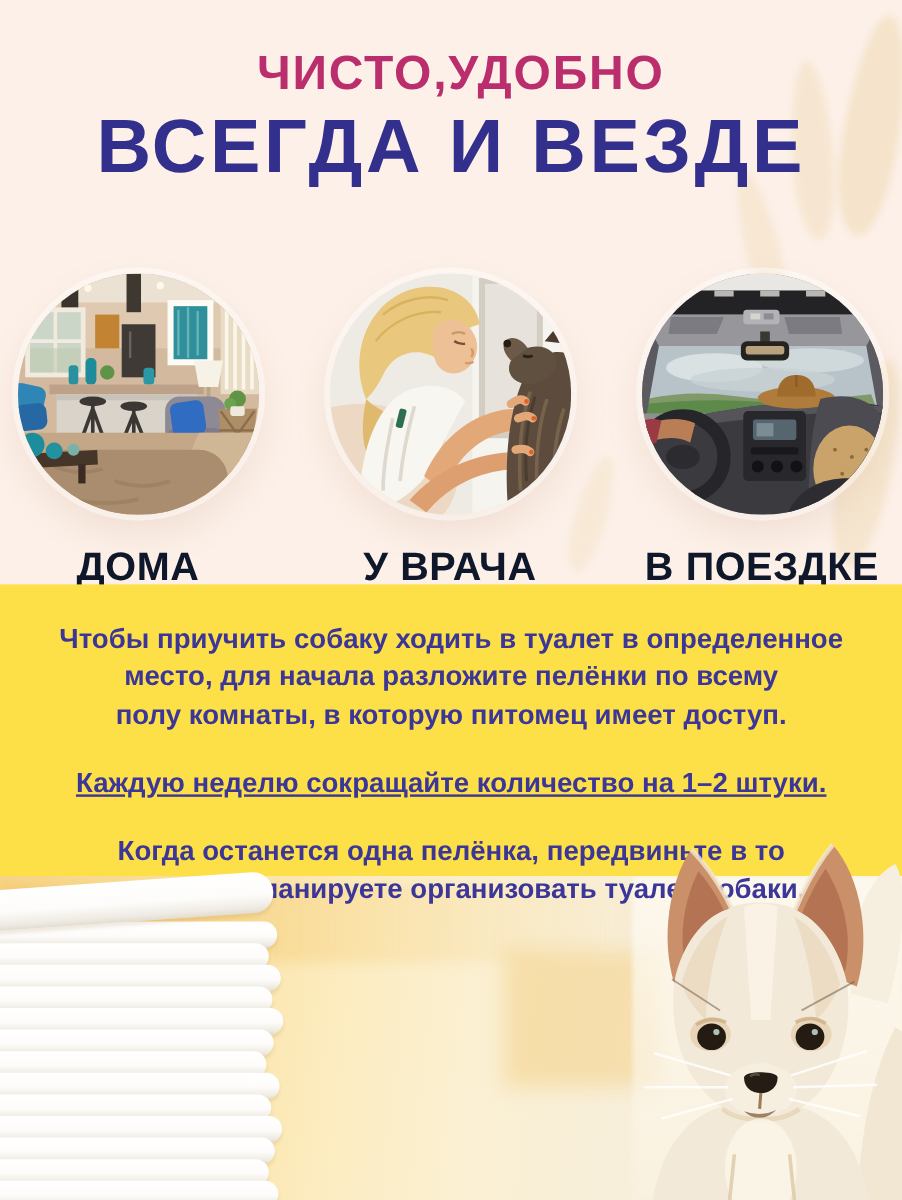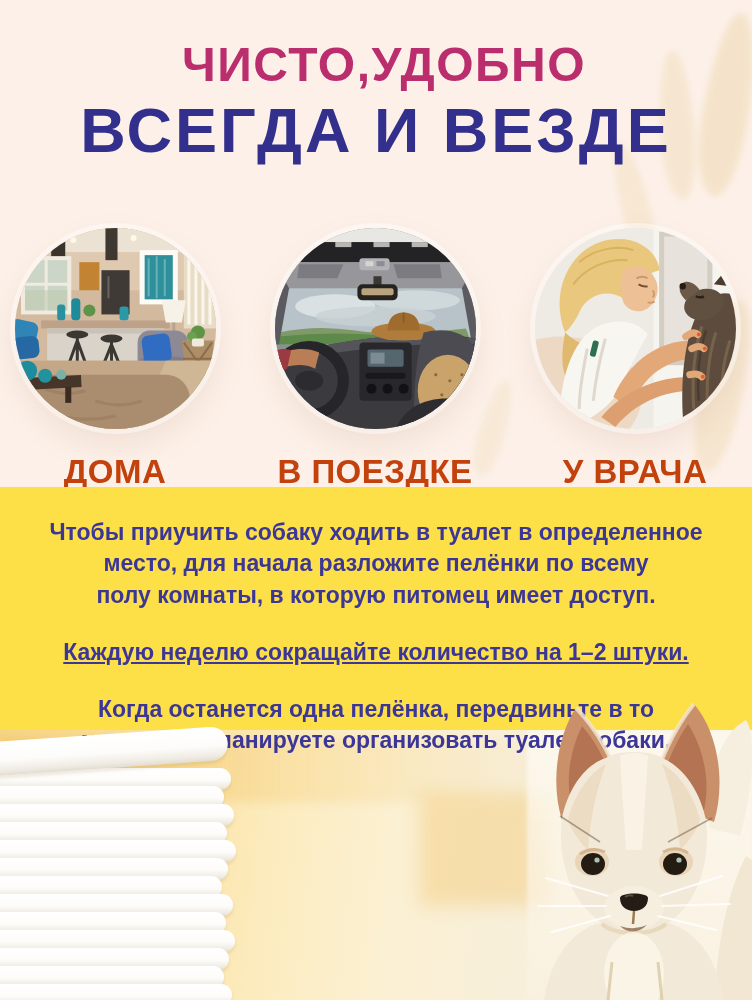--- a/index.html
+++ b/index.html
@@ -9,31 +9,31 @@
   
   .leaf{position:absolute;background:#efdab2;border-radius:50% 50% 46% 54%/62% 58% 42% 38%;
         filter:blur(3px);pointer-events:none;}
   .l1{right:2px;top:12px;width:46px;height:185px;transform:rotate(9deg);opacity:.55;}
   .l2{right:58px;top:50px;width:34px;height:150px;transform:rotate(-4deg);opacity:.42;}
   .l3{right:104px;top:140px;width:28px;height:125px;transform:rotate(-14deg);opacity:.38;}
   .l4{right:8px;top:298px;width:42px;height:175px;transform:rotate(12deg);opacity:.45;}
   .l5{right:246px;top:378px;width:26px;height:100px;transform:rotate(16deg);opacity:.30;}
 
   .headline{position:relative;text-align:center;z-index:1;}
-  .t1{margin:40px 0 0;font-size:48px;font-weight:800;color:#bb2e6e;
+  .t1{margin:40px 0 0;font-size:40px;font-weight:800;color:#bb2e6e;
       letter-spacing:1.5px;line-height:1.05;padding-left:16px;}
   .t2{margin:4px 0 0;font-size:63px;font-weight:800;color:#332f8d;letter-spacing:3px;}
 
   .scenarios{position:absolute;top:228px;left:0;right:0;display:flex;
              justify-content:space-between;padding:0 14px 0 12px;z-index:1;}
   .scenario{margin:0;width:206px;display:flex;flex-direction:column;align-items:center;}
   .circle{width:201px;height:201px;border-radius:50%;overflow:hidden;
           box-shadow:0 0 0 5px rgba(255,255,255,.45),0 14px 30px rgba(190,140,110,.18);}
   .circle svg{display:block;width:100%;height:100%;}
-  .scenario figcaption{margin-top:24px;font-size:33px;font-weight:800;color:#c2410c;
+  .scenario figcaption{margin-top:24px;font-size:33px;font-weight:800;color:#0f172a;
           letter-spacing:.5px;white-space:nowrap;text-align:right;}
 
   .instructions{position:absolute;top:487px;left:0;width:752px;height:243px;z-index:1;
           background:#fde047;padding:30px 16px 16px;box-sizing:border-box;text-align:center;}
   .instructions p{margin:0 auto 26px;max-width:714px;font-size:23px;font-weight:700;
           color:#3b3697;line-height:1.36;text-wrap:balance;}
   .instructions p.oneline{text-wrap:initial;white-space:nowrap;text-decoration:underline;}
 
   .footer-band{position:absolute;top:730px;left:0;width:752px;height:270px;
           background:linear-gradient(97deg,#f6d488 0%,#f9e09e 18%,#fcecc0 38%,
@@ -137,20 +137,56 @@
           <rect x="-6" y="92" width="28" height="26" rx="7" fill="#2f85b5" transform="rotate(12 8 105)"></rect>
           <rect x="-2" y="108" width="26" height="22" rx="7" fill="#2568a4" transform="rotate(-6 11 119)"></rect>
         </svg>
       </div>
       <figcaption>ДОМА</figcaption>
     </figure>
 
     <figure class="scenario">
       <div class="circle">
         <svg viewBox="0 0 200 200">
+          <rect width="200" height="200" fill="#eeebe5"></rect>
+          <rect x="118" width="82" height="200" fill="#f6f4ef"></rect>
+          <rect x="126" y="6" width="48" height="128" fill="#e7e3dc" stroke="#d3cdc2" stroke-width="5"></rect>
+          <ellipse cx="26" cy="168" rx="80" ry="60" fill="#eba55e" opacity=".25"></ellipse>
+          <path d="M30,104 C14,64 34,20 72,12 C102,6 122,24 124,42 C108,46 96,56 88,70 C72,60 52,66 44,84 C38,96 34,100 30,104 Z" fill="#e9c77c"></path>
+          <path d="M30,104 C26,124 26,140 32,152 C44,148 52,136 56,120 C48,116 38,112 30,104 Z" fill="#dfba6e"></path>
+          <path d="M44,34 C58,22 80,16 98,22 M38,56 C50,40 72,30 92,32" stroke="#d4ac58" stroke-width="2" fill="none" opacity=".8"></path>
+          <path d="M88,42 C102,34 116,40 121,54 C124,64 120,74 112,80 C102,86 92,82 88,74 C84,64 84,50 88,42 Z" fill="#edc096"></path>
+          <path d="M103,56 q5,3 9,2" stroke="#7a4e30" stroke-width="2" fill="none"></path>
+          <path d="M101,50 q6,-3 11,0" stroke="#c89a64" stroke-width="2" fill="none"></path>
+          <path d="M117,62 q3,4 0,7 M112,74 q4,1 7,-1" stroke="#d49a6c" stroke-width="2" fill="none"></path>
+          <path d="M24,200 C24,152 36,112 62,98 C84,88 104,94 112,106 C102,124 92,142 84,162 C70,182 50,196 24,200 Z" fill="#f8f6f1"></path>
+          <path d="M52,120 C48,140 44,160 44,180 M70,110 C64,132 60,152 58,172" stroke="#ded8ce" stroke-width="3" fill="none"></path>
+          <rect x="56" y="112" width="6" height="16" rx="2" fill="#2d6f50" transform="rotate(14 59 120)"></rect>
+          <path d="M78,168 C94,132 124,112 156,112 L160,130 C132,130 108,146 94,180 Z" fill="#e3a878"></path>
+          <path d="M66,188 C88,162 122,148 156,148 L158,162 C128,162 100,174 80,198 Z" fill="#dd9f70"></path>
+          <path d="M148,200 C144,156 148,116 160,88 C168,70 182,62 196,66 L200,72 L200,200 Z" fill="#5d4c3d"></path>
+          <path d="M158,180 C156,150 158,122 166,98 M172,190 C170,158 172,128 180,104 M186,196 C184,166 186,136 194,112" stroke="#7e6850" stroke-width="3" fill="none" opacity=".8"></path>
+          <path d="M163,172 C161,146 163,124 170,102" stroke="#42362b" stroke-width="2.5" fill="none" opacity=".7"></path>
+          <ellipse cx="168" cy="76" rx="20" ry="15" fill="#60503f" transform="rotate(-18 168 76)"></ellipse>
+          <path d="M178,56 l10,-12 l6,14 Z" fill="#4a3b2e"></path>
+          <path d="M150,72 C144,66 142,60 146,55 C152,51 160,55 164,62 Z" fill="#6d5947"></path>
+          <circle cx="147" cy="58" r="3.2" fill="#241d17"></circle>
+          <path d="M160,68 q5,2 8,0" stroke="#2b221b" stroke-width="2.5" fill="none"></path>
+          <path d="M150,108 q8,-6 12,-2 M156,120 q8,-4 12,0 M154,146 q8,-2 12,2" stroke="#e3a878" stroke-width="7" stroke-linecap="round" fill="none"></path>
+          <circle cx="163" cy="106" r="2" fill="#e2602c"></circle>
+            <circle cx="169" cy="120" r="2" fill="#e2602c"></circle>
+            <circle cx="167" cy="148" r="2" fill="#e2602c"></circle>
+        </svg>
+      </div>
+      <figcaption>У ВРАЧА</figcaption>
+    </figure>
+
+    <figure class="scenario">
+      <div class="circle">
+        <svg viewBox="0 0 200 200">
           <rect width="200" height="200" fill="#8f8e93"></rect>
           <rect width="200" height="18" fill="#e9e7e3"></rect>
           <rect y="14" width="200" height="20" fill="#232325"></rect>
           <rect x="22" y="14" width="16" height="5" fill="#b9b7b3"></rect>
             <rect x="60" y="14" width="16" height="5" fill="#b9b7b3"></rect>
           <rect x="98" y="14" width="16" height="5" fill="#b9b7b3"></rect>
             <rect x="136" y="14" width="16" height="5" fill="#b9b7b3"></rect>
           <rect x="174" y="14" width="16" height="5" fill="#b9b7b3"></rect>
           <rect y="34" width="200" height="26" fill="#97969b"></rect>
           <path d="M24,36 h44 l-6,14 h-40 Z" fill="#7c7b81"></path>
@@ -194,56 +230,20 @@
           <circle cx="186" cy="146" r="1.6" fill="#8a6a3c"></circle>
             <circle cx="166" cy="166" r="1.6" fill="#8a6a3c"></circle>
           <circle cx="182" cy="172" r="1.6" fill="#8a6a3c"></circle>
             <circle cx="170" cy="184" r="1.6" fill="#8a6a3c"></circle>
           <path d="M120,200 C130,178 150,168 178,170 L200,176 V200 Z" fill="#2d2c31"></path>
           <path d="M0,186 h30 c-6,10 -18,14 -30,14 Z" fill="#2f2e33"></path>
         </svg>
       </div>
       <figcaption>В ПОЕЗДКЕ</figcaption>
     </figure>
-
-    <figure class="scenario">
-      <div class="circle">
-        <svg viewBox="0 0 200 200">
-          <rect width="200" height="200" fill="#eeebe5"></rect>
-          <rect x="118" width="82" height="200" fill="#f6f4ef"></rect>
-          <rect x="126" y="6" width="48" height="128" fill="#e7e3dc" stroke="#d3cdc2" stroke-width="5"></rect>
-          <ellipse cx="26" cy="168" rx="80" ry="60" fill="#eba55e" opacity=".25"></ellipse>
-          <path d="M30,104 C14,64 34,20 72,12 C102,6 122,24 124,42 C108,46 96,56 88,70 C72,60 52,66 44,84 C38,96 34,100 30,104 Z" fill="#e9c77c"></path>
-          <path d="M30,104 C26,124 26,140 32,152 C44,148 52,136 56,120 C48,116 38,112 30,104 Z" fill="#dfba6e"></path>
-          <path d="M44,34 C58,22 80,16 98,22 M38,56 C50,40 72,30 92,32" stroke="#d4ac58" stroke-width="2" fill="none" opacity=".8"></path>
-          <path d="M88,42 C102,34 116,40 121,54 C124,64 120,74 112,80 C102,86 92,82 88,74 C84,64 84,50 88,42 Z" fill="#edc096"></path>
-          <path d="M103,56 q5,3 9,2" stroke="#7a4e30" stroke-width="2" fill="none"></path>
-          <path d="M101,50 q6,-3 11,0" stroke="#c89a64" stroke-width="2" fill="none"></path>
-          <path d="M117,62 q3,4 0,7 M112,74 q4,1 7,-1" stroke="#d49a6c" stroke-width="2" fill="none"></path>
-          <path d="M24,200 C24,152 36,112 62,98 C84,88 104,94 112,106 C102,124 92,142 84,162 C70,182 50,196 24,200 Z" fill="#f8f6f1"></path>
-          <path d="M52,120 C48,140 44,160 44,180 M70,110 C64,132 60,152 58,172" stroke="#ded8ce" stroke-width="3" fill="none"></path>
-          <rect x="56" y="112" width="6" height="16" rx="2" fill="#2d6f50" transform="rotate(14 59 120)"></rect>
-          <path d="M78,168 C94,132 124,112 156,112 L160,130 C132,130 108,146 94,180 Z" fill="#e3a878"></path>
-          <path d="M66,188 C88,162 122,148 156,148 L158,162 C128,162 100,174 80,198 Z" fill="#dd9f70"></path>
-          <path d="M148,200 C144,156 148,116 160,88 C168,70 182,62 196,66 L200,72 L200,200 Z" fill="#5d4c3d"></path>
-          <path d="M158,180 C156,150 158,122 166,98 M172,190 C170,158 172,128 180,104 M186,196 C184,166 186,136 194,112" stroke="#7e6850" stroke-width="3" fill="none" opacity=".8"></path>
-          <path d="M163,172 C161,146 163,124 170,102" stroke="#42362b" stroke-width="2.5" fill="none" opacity=".7"></path>
-          <ellipse cx="168" cy="76" rx="20" ry="15" fill="#60503f" transform="rotate(-18 168 76)"></ellipse>
-          <path d="M178,56 l10,-12 l6,14 Z" fill="#4a3b2e"></path>
-          <path d="M150,72 C144,66 142,60 146,55 C152,51 160,55 164,62 Z" fill="#6d5947"></path>
-          <circle cx="147" cy="58" r="3.2" fill="#241d17"></circle>
-          <path d="M160,68 q5,2 8,0" stroke="#2b221b" stroke-width="2.5" fill="none"></path>
-          <path d="M150,108 q8,-6 12,-2 M156,120 q8,-4 12,0 M154,146 q8,-2 12,2" stroke="#e3a878" stroke-width="7" stroke-linecap="round" fill="none"></path>
-          <circle cx="163" cy="106" r="2" fill="#e2602c"></circle>
-            <circle cx="169" cy="120" r="2" fill="#e2602c"></circle>
-            <circle cx="167" cy="148" r="2" fill="#e2602c"></circle>
-        </svg>
-      </div>
-      <figcaption>У ВРАЧА</figcaption>
-    </figure>
   </div>
 
   <section class="instructions">
     <p>Чтобы приучить собаку ходить в туалет в определенное место, для начала разложите пелёнки по всему полу комнаты, в которую питомец имеет доступ.</p>
     <p class="oneline">Каждую неделю сокращайте количество на 1–2 штуки.</p>
     <p>Когда останется одна пелёнка, передвиньте в то место, где планируете организовать туалет собаки.</p>
   </section>
 
   <section class="footer-band">
     <div class="glow1"></div>

